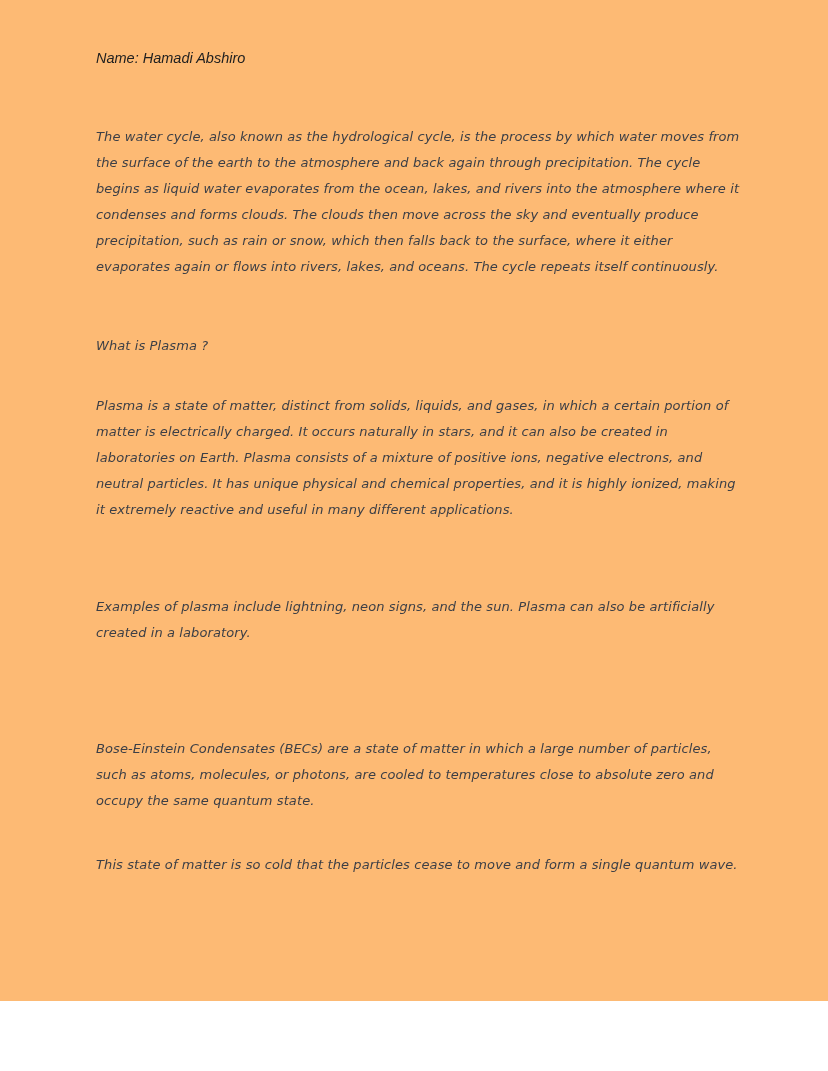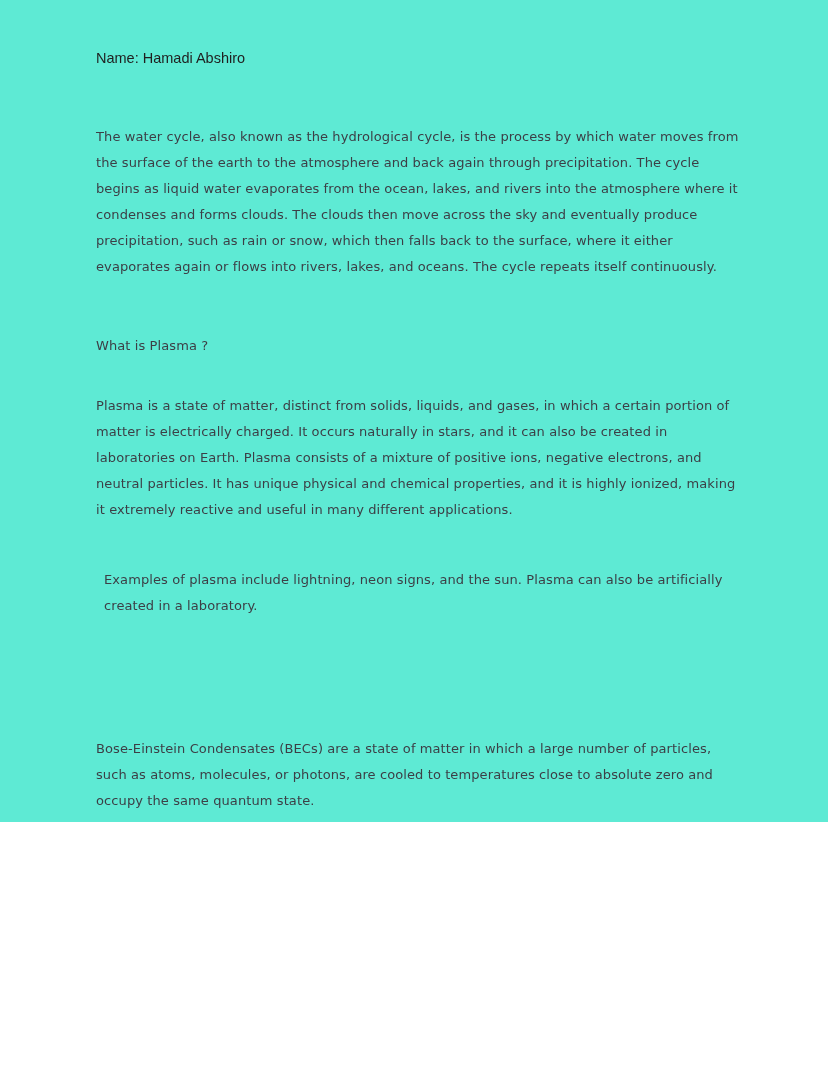--- a/index.html
+++ b/index.html
@@ -3,24 +3,25 @@
 <meta charset="utf-8">
 <style>
   html, body {
     margin: 0;
     padding: 0;
     background: #ffffff;
   }
   .page {
     position: relative;
     width: 828px;
-    height: 822px;
-    background: #5eead4;
+    height: 1001px;
+    background: #fdba74;
     overflow: hidden;
     font-family: "DejaVu Sans", sans-serif;
+    font-style: italic;
   }
   .name-line {
     position: absolute;
     left: 96px;
     top: 48px;
     width: 650px;
     font-family: "Liberation Sans", sans-serif;
     font-size: 14.5px;
     line-height: 20px;
     color: #1f1f1f;
@@ -31,21 +32,21 @@
     width: 648px;
     font-family: "DejaVu Sans", sans-serif;
     font-size: 13px;
     line-height: 26px;
     color: #3c3f46;
     letter-spacing: 0.1px;
   }
   .para-water-cycle   { top: 124px; }
   .heading-plasma     { top: 333px; }
   .para-plasma        { top: 385px; margin-top: 8px; }
-  .para-plasma-ex     { top: 567px; margin-left: 8px; }
+  .para-plasma-ex     { top: 594px; }
   .heading-bec        { top: 697px; }
   .para-bec           { top: 736px; }
   .para-bec-cold      { top: 852px; }
 </style>
 </head>
 <body>
 
 <div class="page">
 
   <div class="name-line">Name: Hamadi Abshiro</div>
@@ -54,14 +55,15 @@
 
   <div class="body-text heading-plasma">What is Plasma ?</div>
 
   <div class="body-text para-plasma">Plasma is a state of matter, distinct from solids, liquids, and gases, in which a certain portion of matter is electrically charged. It occurs naturally in stars, and it can also be created in laboratories on Earth. Plasma consists of a mixture of positive ions, negative electrons, and neutral particles. It has unique physical and chemical properties, and it is highly ionized, making it extremely reactive and useful in many different applications.</div>
 
   <div class="body-text para-plasma-ex">Examples of plasma include lightning, neon signs, and the sun. Plasma can also be artificially created in a laboratory.</div>
 
 
   <div class="body-text para-bec">Bose-Einstein Condensates (BECs) are a state of matter in which a large number of particles, such as atoms, molecules, or photons, are cooled to temperatures close to absolute zero and occupy the same quantum state.</div>
 
+  <div class="body-text para-bec-cold">This state of matter is so cold that the particles cease to move and form a single quantum wave.</div>
 
 </div>
 
 </body></html>

